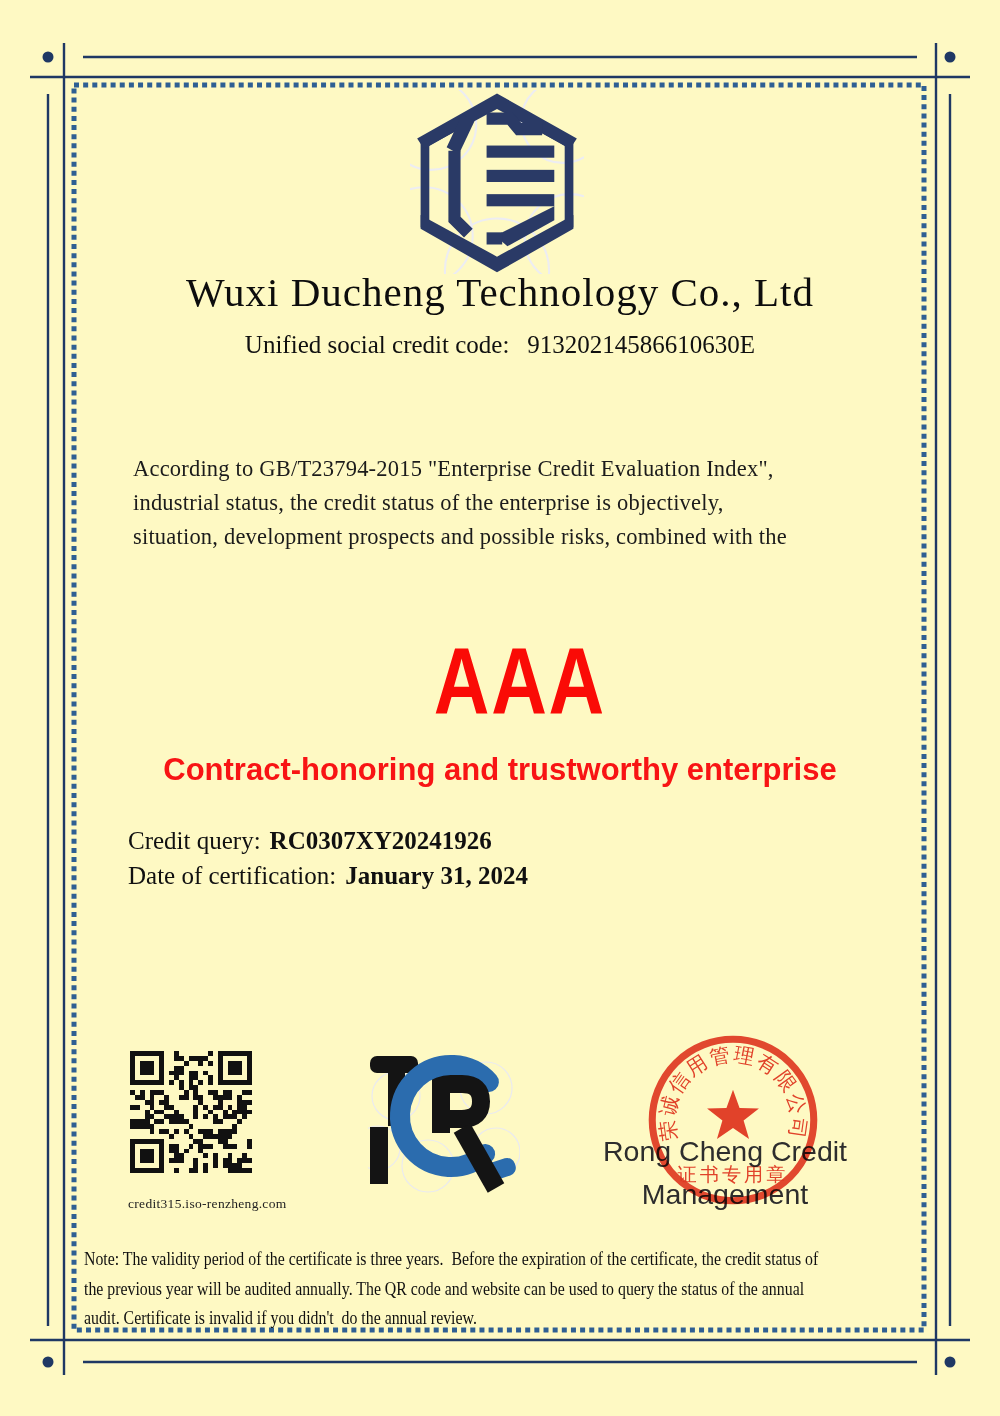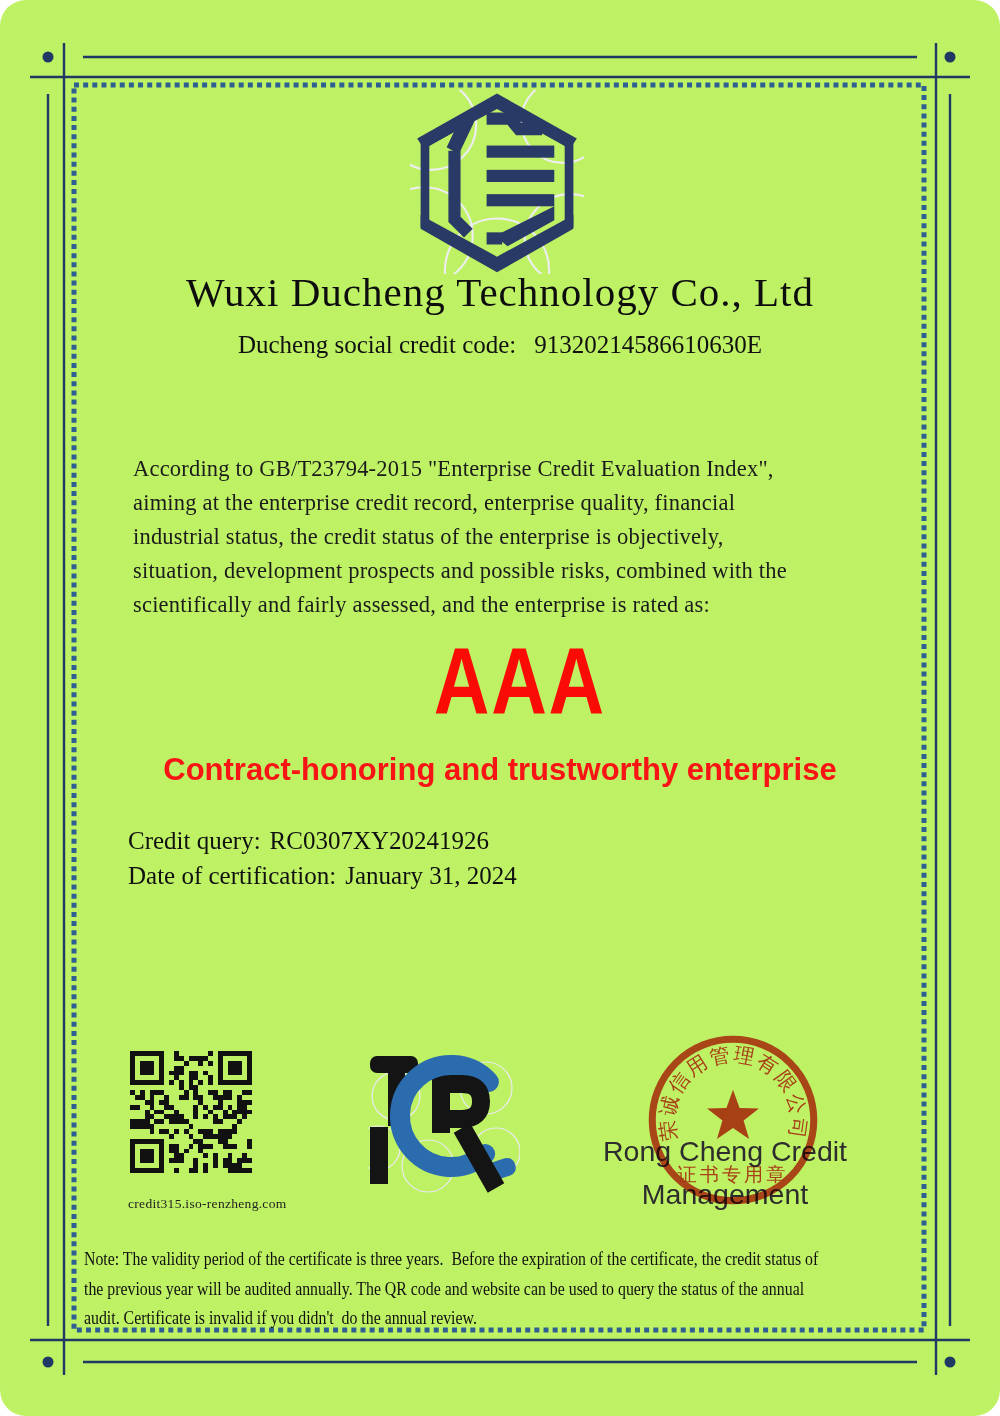--- a/index.html
+++ b/index.html
@@ -1,37 +1,37 @@
 <!DOCTYPE html>
 <html><head>
 <meta charset="utf-8">
 <style>
   html,body{margin:0;padding:0;background:#fff;}
   #certificate{
-    position:relative;width:1000px;height:1416px;background:#bef264;
-    font-family:"Liberation Serif","DejaVu Serif",serif;color:#161616;overflow:hidden;border-radius:26px;
+    position:relative;width:1000px;height:1416px;background:#fef9c3;
+    font-family:"Liberation Serif","DejaVu Serif",serif;color:#161616;overflow:hidden;
   }
   .abs{position:absolute;}
   .centered{left:0;width:1000px;text-align:center;}
   .serif{font-family:"Liberation Serif","DejaVu Serif",serif;}
   .sans{font-family:"Liberation Sans","DejaVu Sans",sans-serif;}
   .pre{white-space:pre-wrap;}
 
   #company-name{top:268px;font-size:41px;letter-spacing:1px;color:#0d0d0d;}
   #unified-code{top:331px;font-size:25px;color:#101010;}
   #unified-code .val{margin-left:18px;}
 
   #intro{left:133px;top:452px;font-size:22.5px;line-height:34px;color:#1b1b1b;letter-spacing:0.2px;}
 
   #rating{top:628px;font-size:94px;font-weight:700;color:#fa0b06;margin-left:20px;}
   #rating .squeeze{display:inline-block;transform:scaleX(0.82);letter-spacing:2px;}
   #slogan{top:752px;font-size:31px;font-weight:700;color:#f81414;text-align:center;}
 
   #details{left:128px;top:824px;font-size:25px;line-height:34.5px;color:#101010;}
-  #details .row .val{margin-left:9px;}
+  #details .row .val{margin-left:9px;font-weight:bold;}
 
   #qr-wrap{left:130px;top:1051px;}
   #qr-caption{left:128px;top:1196px;font-size:13.5px;letter-spacing:0.3px;color:#222;}
 
   #rc-logo{left:368px;top:1048px;}
 
   #issuer{left:520px;top:1130px;width:410px;text-align:center;
     font-size:28.5px;line-height:43px;color:#2d2d2d;}
 
   #seal{left:627px;top:1014px;mix-blend-mode:multiply;}
@@ -89,29 +89,27 @@
       <rect x="44" y="60" width="39" height="7"></rect>
 
       <polygon points="83,67 83,75 56,90 49,84"></polygon>
       <rect x="44" y="82" width="9" height="7"></rect>
     </g>
   </svg>
 
   <div class="abs centered serif" id="company-name">Wuxi Ducheng Technology Co., Ltd</div>
 
   <div class="abs centered serif" id="unified-code">
-    <span>Ducheng social credit code:</span><span class="val">91320214586610630E</span>
+    <span>Unified social credit code:</span><span class="val">91320214586610630E</span>
   </div>
 
   <div class="abs serif" id="intro">
     <div>According to GB/T23794-2015 "Enterprise Credit Evaluation Index",</div>
-    <div>aiming at the enterprise credit record, enterprise quality, financial</div>
     <div>industrial status, the credit status of the enterprise is objectively,</div>
     <div>situation, development prospects and possible risks, combined with the</div>
-    <div>scientifically and fairly assessed, and the enterprise is rated as:</div>
   </div>
 
   <div class="abs centered sans" id="rating">
     <span class="squeeze">AAA</span>
   </div>
 
   <div class="abs centered sans" id="slogan">Contract-honoring and trustworthy enterprise</div>
 
   <div class="abs serif" id="details">
     <div class="row">

